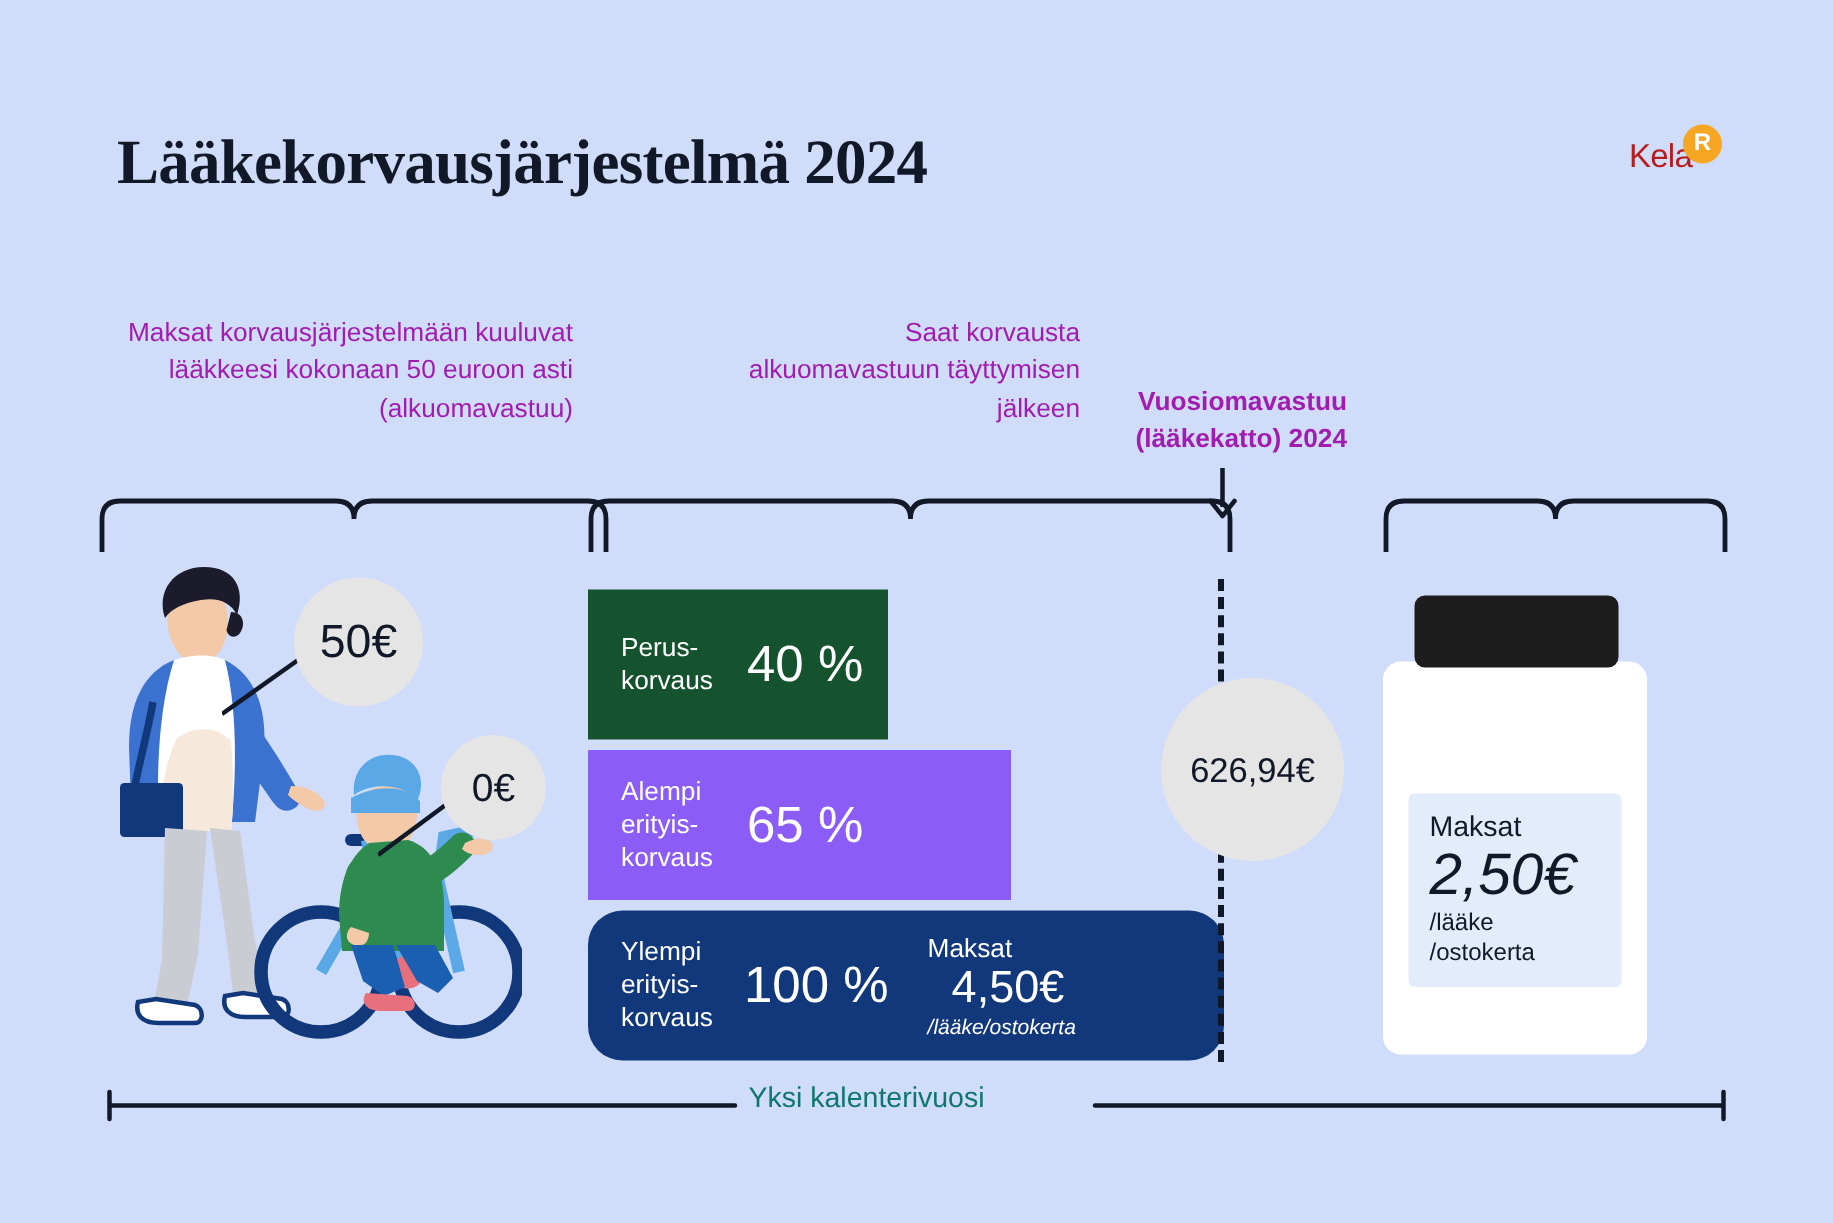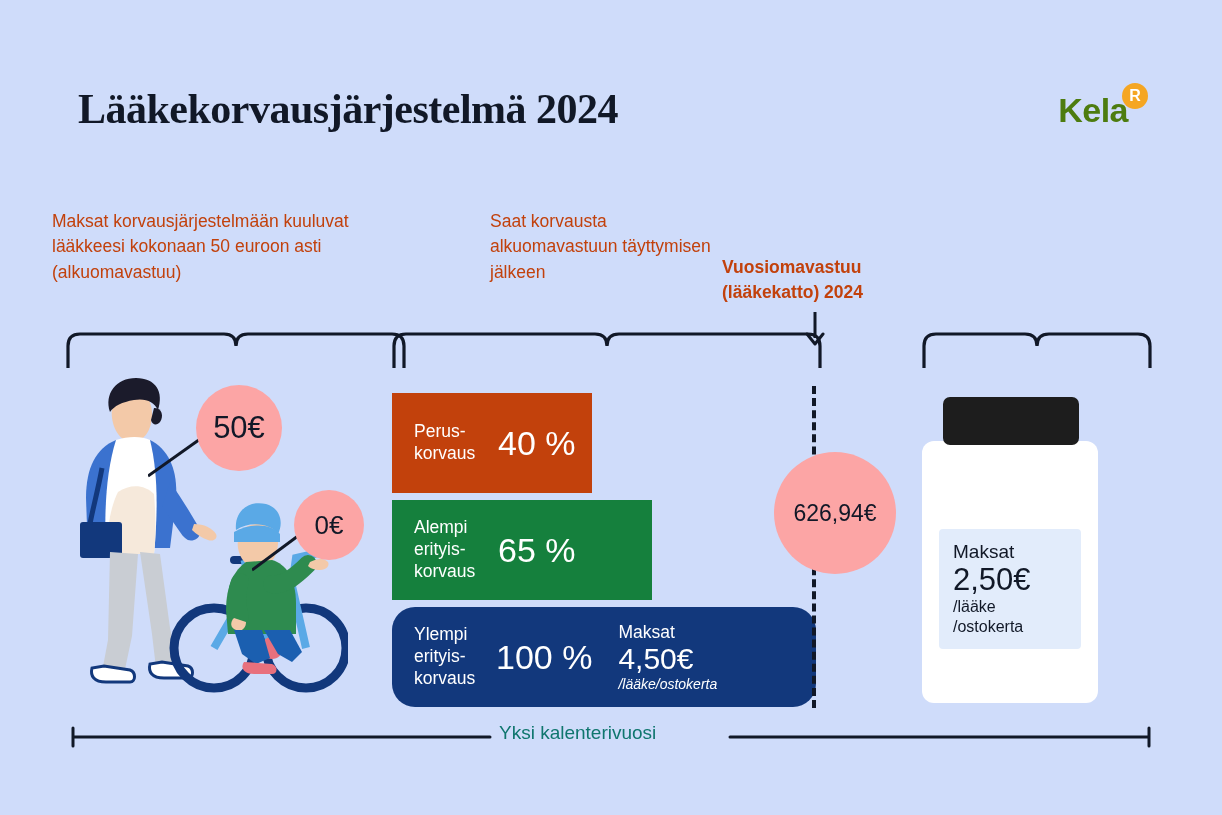--- a/index.html
+++ b/index.html
@@ -26,66 +26,66 @@
   }
 
   
   .logo {
     position: absolute;
     right: 74px; top: 93px;
     display: flex;
     align-items: flex-start;
   }
   .logo-text {
-    font-size: 34px;
-    font-weight: bold;
-    color: #4d7c0f;
+    font-size: 22px;
+    font-weight: normal;
+    color: #b91c1c;
     letter-spacing: -0.5px;
     line-height: 1;
   }
   .logo-mark {
     width: 26px; height: 26px;
     border-radius: 50%;
     background: #f5a623;
     color: #ffffff;
     font-size: 16px;
     font-weight: bold;
     display: flex; align-items: center; justify-content: center;
     margin-left: -6px;
     margin-top: -10px;
   }
 
   
   .caption {
     position: absolute;
-    text-align: left;
+    text-align: right;
     font-size: 17.5px;
     line-height: 1.45;
-    color: #c2410c;
+    color: #a21caf;
   }
   .caption.bold { font-weight: bold; }
   #cap1 { left: 52px;  top: 209px; width: 330px; }
   #cap2 { left: 490px; top: 209px; width: 230px; }
   #cap3 { left: 722px; top: 209px; width: 176px; margin-top: 46px; }
   #cap4 { left: 930px; top: 209px; width: 224px; }
 
   
   .brace { position: absolute; }
 
   
   .arrow-down { position: absolute; left: 804px; top: 312px; }
 
   
   .people { position: absolute; left: 58px; top: 372px; }
 
   
   .bubble {
     position: absolute;
     border-radius: 50%;
-    background: #fca5a5;
+    background: #e5e5e5;
     display: flex;
     align-items: center;
     justify-content: center;
     color: #111827;
     font-weight: normal;
   }
   #bubble50 { left: 196px; top: 385px; width: 86px; height: 86px; font-size: 31px; }
   #bubble0  { left: 294px; top: 490px; width: 70px; height: 70px; font-size: 26px; }
   .leader { position: absolute; }
 
@@ -100,30 +100,30 @@
     font-size: 17.5px;
     line-height: 1.25;
     padding-left: 22px;
     width: 100px;
   }
   .bar-pct {
     font-size: 34px;
     padding-left: 6px;
     text-align: center;
   }
-  #bar1 { left: 392px; top: 393px; width: 200px; height: 100px; background: #c2410c; }
-  #bar2 { left: 392px; top: 500px; width: 260px; height: 100px; background: #15803d; }
+  #bar1 { left: 392px; top: 393px; width: 200px; height: 100px; background: #14532d; }
+  #bar2 { left: 392px; top: 500px; width: 282px; height: 100px; background: #8b5cf6; }
   #bar3 { left: 392px; top: 607px; width: 424px; height: 100px; background: #12387c; border-radius: 23px; }
   #bar3 .bar-pct { padding-left: 4px; }
   .bar-extra {
     margin-left: 26px;
     line-height: 1.15;
   }
   .bar-extra .ex-top { font-size: 17.5px; }
-  .bar-extra .ex-mid { font-size: 30px; }
+  .bar-extra .ex-mid { font-size: 30px; margin-left: 16px; }
   .bar-extra .ex-bot { font-size: 14px; font-style: italic; }
 
   
   .dashed {
     position: absolute;
     left: 812px; top: 386px;
     width: 0; height: 322px;
     border-left: 4px dashed #111827;
   }
   #bubbleCeiling {
@@ -150,21 +150,21 @@
   }
   .bottle-label {
     width: 142px;
     margin: 0 auto;
     background: #e2ecfb;
     border-radius: 4px;
     padding: 12px 0 12px 14px;
     color: #111827;
   }
   .bl-top { font-size: 19px; }
-  .bl-price { font-size: 31px; line-height: 1.1; }
+  .bl-price { font-size: 39px; line-height: 1.1; font-style: italic; }
   .bl-small { font-size: 16px; line-height: 1.25; }
 
   
   .axis-label {
     position: absolute;
     left: 499px; top: 722px;
     font-size: 19px;
     color: #0f766e;
   }
 </style>

